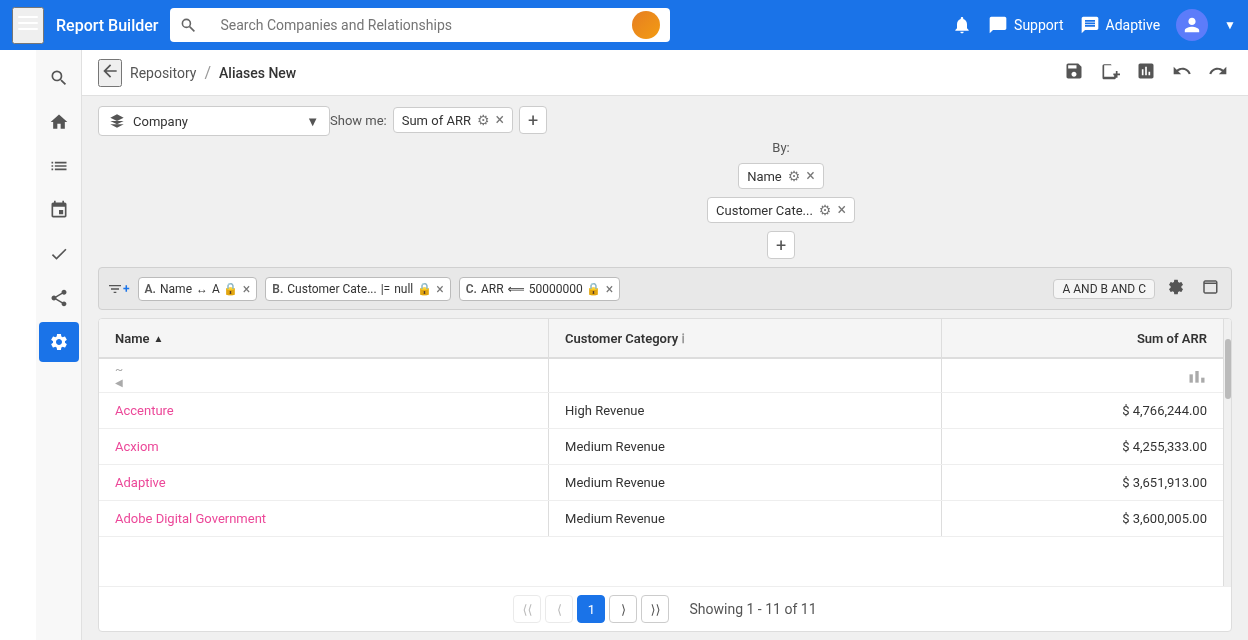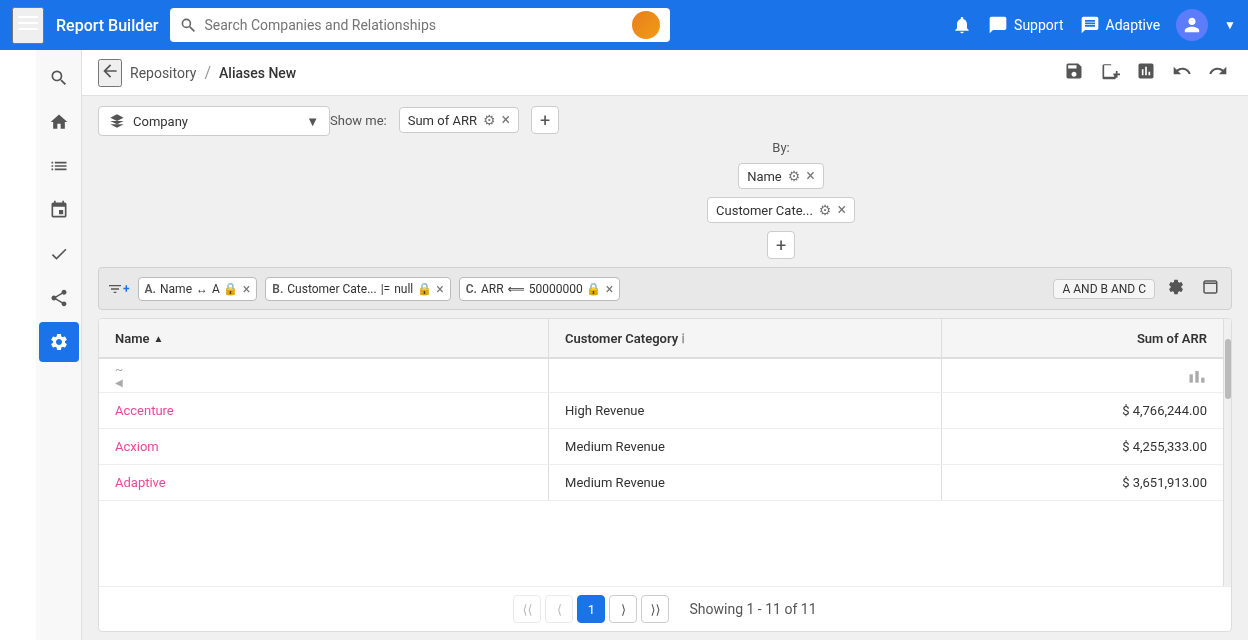--- a/index.html
+++ b/index.html
@@ -20,21 +20,21 @@
     .nav-title { color: white; font-size: 16px; font-weight: 500; white-space: nowrap; }
     .nav-search {
       flex: 1;
       max-width: 500px;
       background: white;
       border-radius: 4px;
       display: flex;
       align-items: center;
       padding: 0 10px;
       height: 34px;
-      gap: 8px;
+      gap: 24px;
     }
     .nav-search input {
       border: none; outline: none; font-size: 14px; flex: 1; background: transparent;
     }
     .nav-avatar-search { width: 28px; height: 28px; border-radius: 50%; background: #ccc; overflow: hidden; }
     .nav-icons { display: flex; align-items: center; gap: 16px; margin-left: auto; }
     .nav-icon-btn { color: white; background: none; border: none; cursor: pointer; display: flex; align-items: center; gap: 6px; font-size: 14px; }
     .nav-icon-btn svg { fill: white; }
     .nav-user { width: 32px; height: 32px; border-radius: 50%; background: #5c7cfa; display: flex; align-items: center; justify-content: center; color: white; font-size: 14px; cursor: pointer; }
 
@@ -377,21 +377,21 @@
             <div class="company-selector">
               <svg width="16" height="16" viewBox="0 0 24 24" fill="#555">
                 <path d="M12 2L2 7l10 5 10-5-10-5zM2 17l10 5 10-5M2 12l10 5 10-5"></path>
               </svg>
               <span>Company</span>
               <span style="margin-left:auto; color:#555;">▼</span>
             </div>
           </div>
           <div style="display:flex; flex-direction:column; gap:6px; flex:1;">
 
-            <div style="display:flex; align-items:center; gap:12px;">
+            <div style="display:flex; align-items:center; gap:6px;">
               <span class="show-me-label">Show me:</span>
               <div class="pill">
                 <span>Sum of ARR</span>
                 <span class="pill-icon">⚙</span>
                 <span class="pill-close">×</span>
               </div>
               <div class="pill-add">+</div>
             </div>
 
             <div style="display:flex; align-items:center; gap:8px;flex-direction:column;">
@@ -518,20 +518,27 @@
                   <td style="border-right:1px solid #ddd;">Medium Revenue</td>
                   <td class="right">$ 4,255,333.00</td>
                 </tr>
                 <tr>
                   <td style="border-right:1px solid #ddd;">
                     <a class="link-cell">Adaptive</a>
                   </td>
                   <td style="border-right:1px solid #ddd;">Medium Revenue</td>
                   <td class="right">$ 3,651,913.00</td>
                 </tr>
+                <tr>
+                  <td style="border-right:1px solid #ddd;">
+                    <a class="link-cell">Adobe Digital Government</a>
+                  </td>
+                  <td style="border-right:1px solid #ddd;">Medium Revenue</td>
+                  <td class="right">$ 3,600,005.00</td>
+                </tr>
               </tbody>
             </table>
           </div>
 
           <div class="right-scrollbar">
             <div class="right-scrollbar-thumb"></div>
           </div>
         </div>
 
         <div class="pagination-bar">

